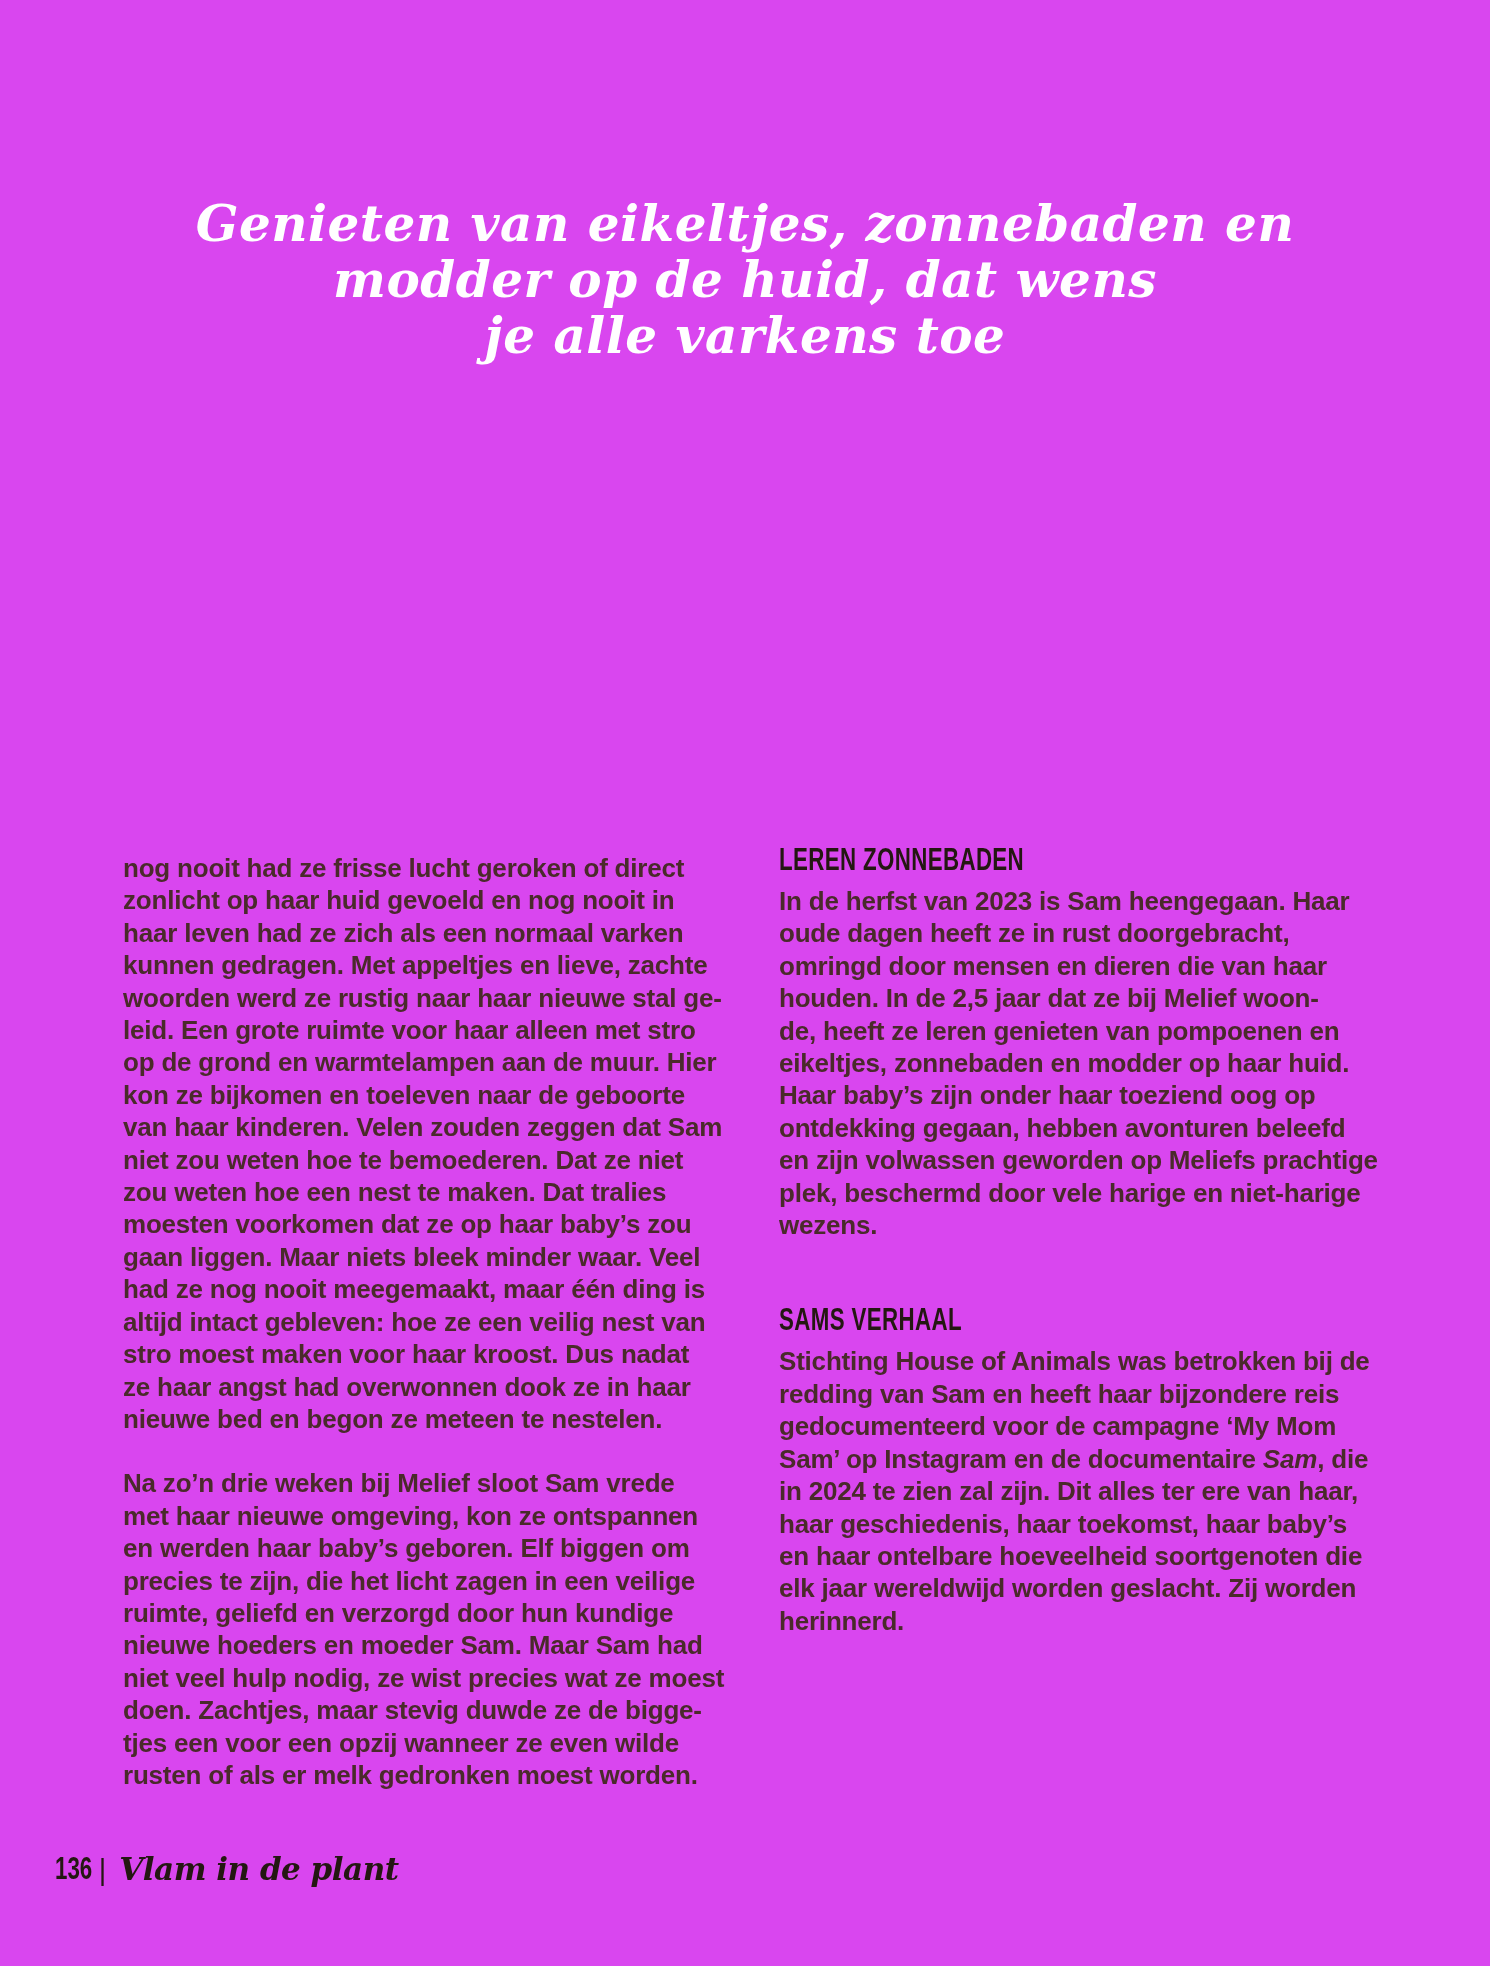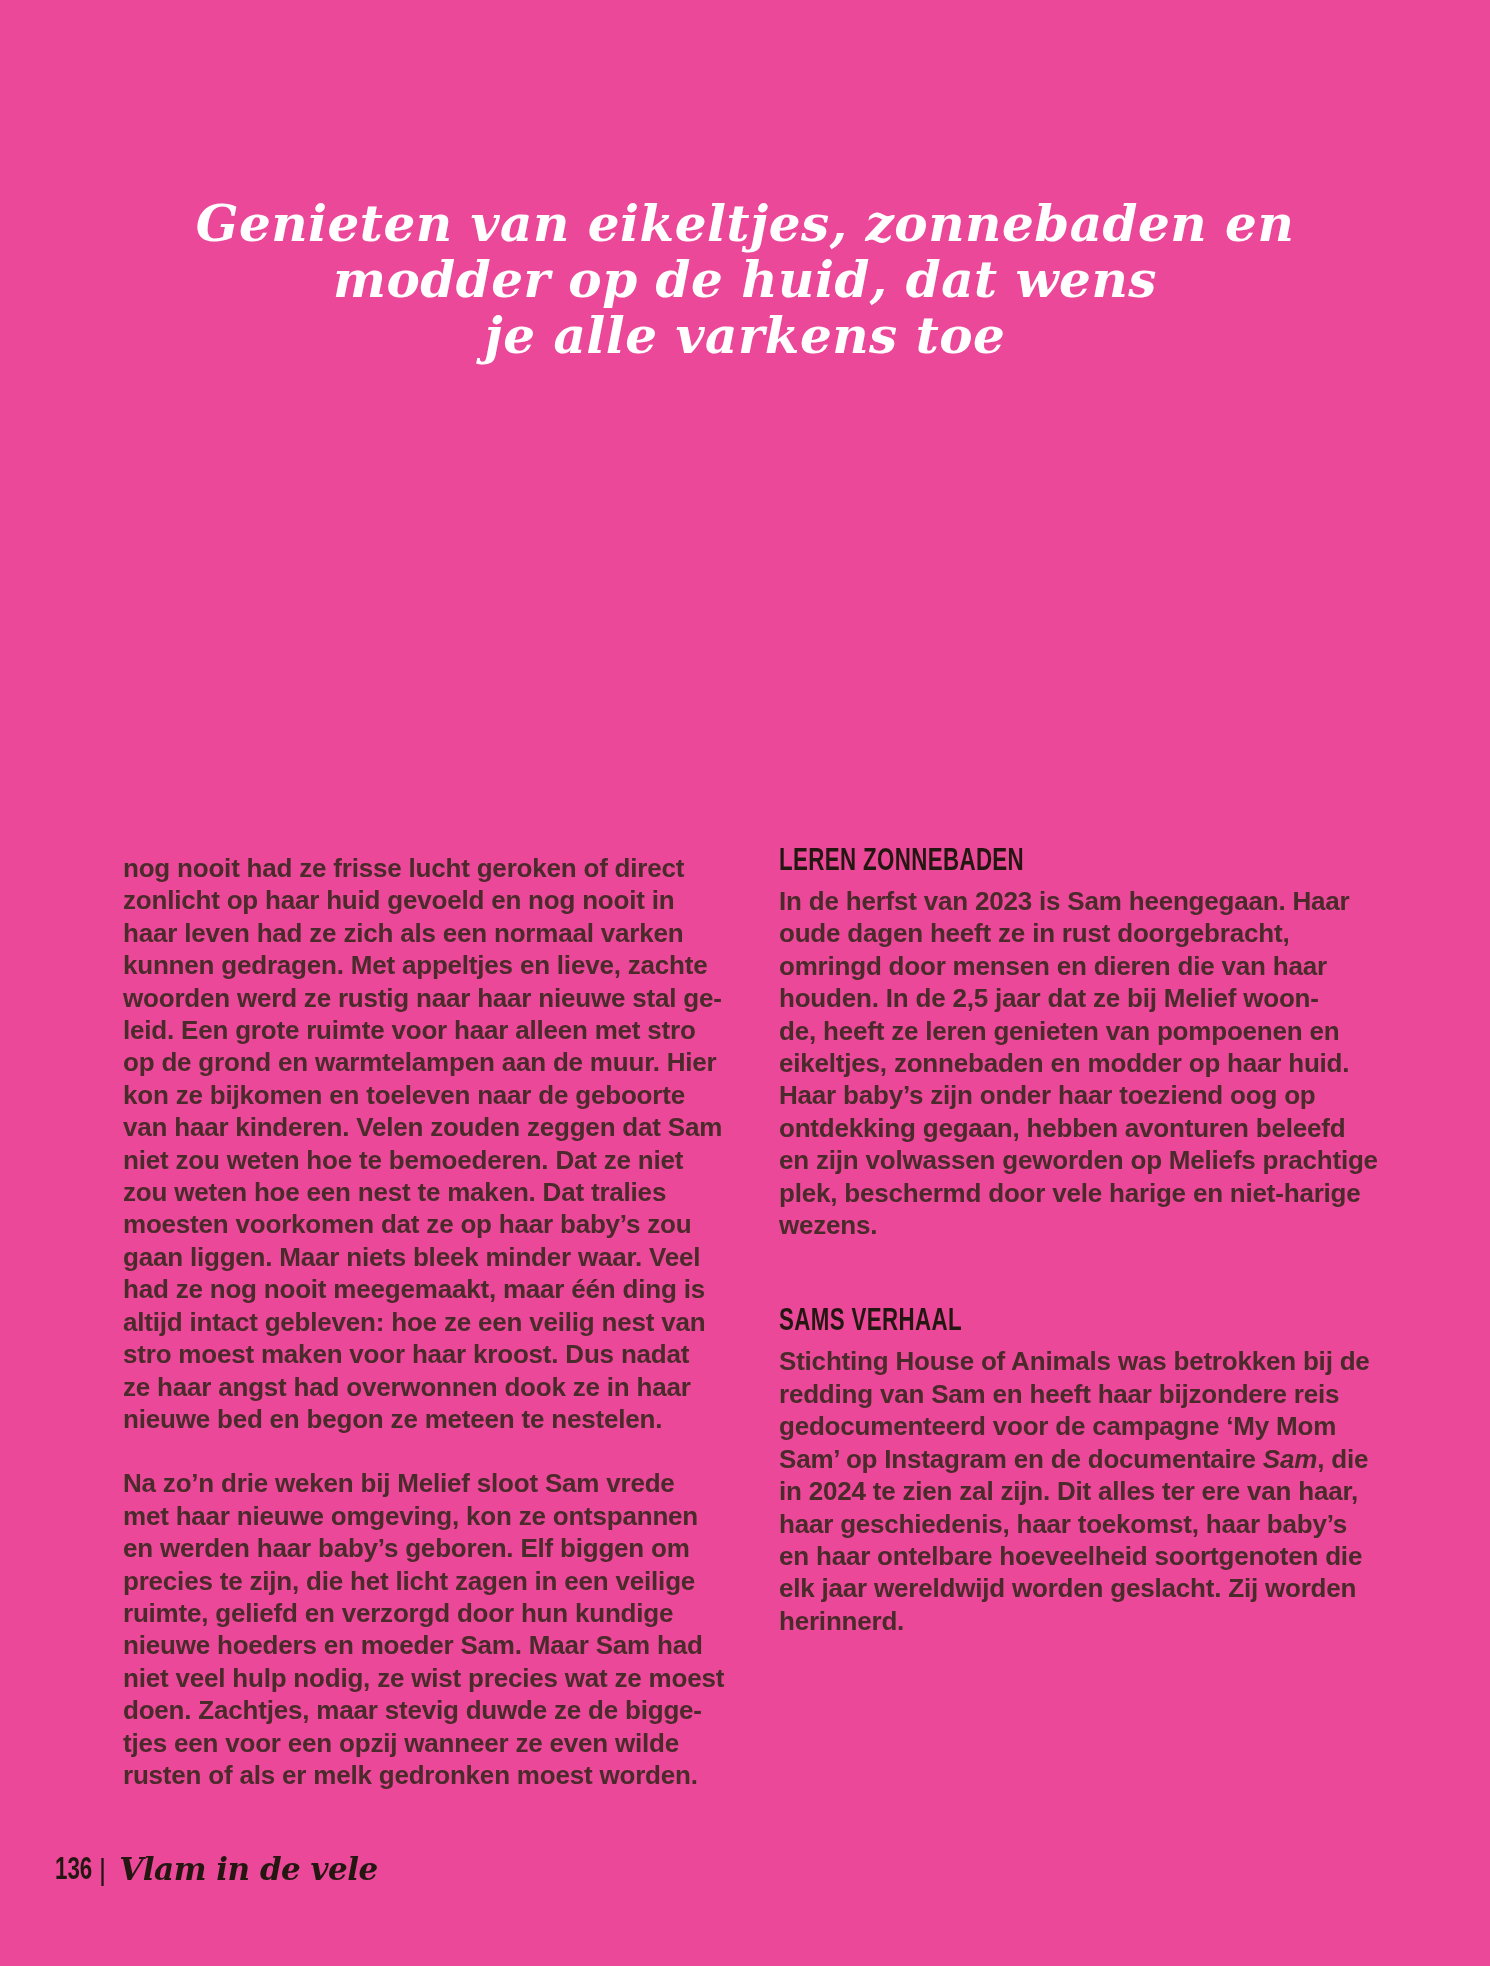--- a/index.html
+++ b/index.html
@@ -1,20 +1,20 @@
 <!DOCTYPE html>
 <html><head>
 <meta charset="utf-8">
 <style>
   html, body { margin: 0; padding: 0; }
   .page {
     position: relative;
     width: 1490px;
     height: 1966px;
-    background: #ec4899;
+    background: #d946ef;
     font-family: "Liberation Sans", sans-serif;
     overflow: hidden;
   }
   .headline {
     position: absolute;
     top: 196px;
     left: 0;
     width: 100%;
     margin: 0;
     text-align: center;
@@ -161,16 +161,16 @@
 haar geschiedenis, haar toekomst, haar baby’s
 en haar ontelbare hoeveelheid soortgenoten die
 elk jaar wereldwijd worden geslacht. Zij worden
 herinnerd.</span></p>
 
   </div>
 
   <div class="footer">
     <span class="page-num">136</span>
     <span class="divider">|</span>
-    <span class="magazine-title">Vlam in de vele</span>
+    <span class="magazine-title">Vlam in de plant</span>
   </div>
 
 </div>
 
 </body></html>

